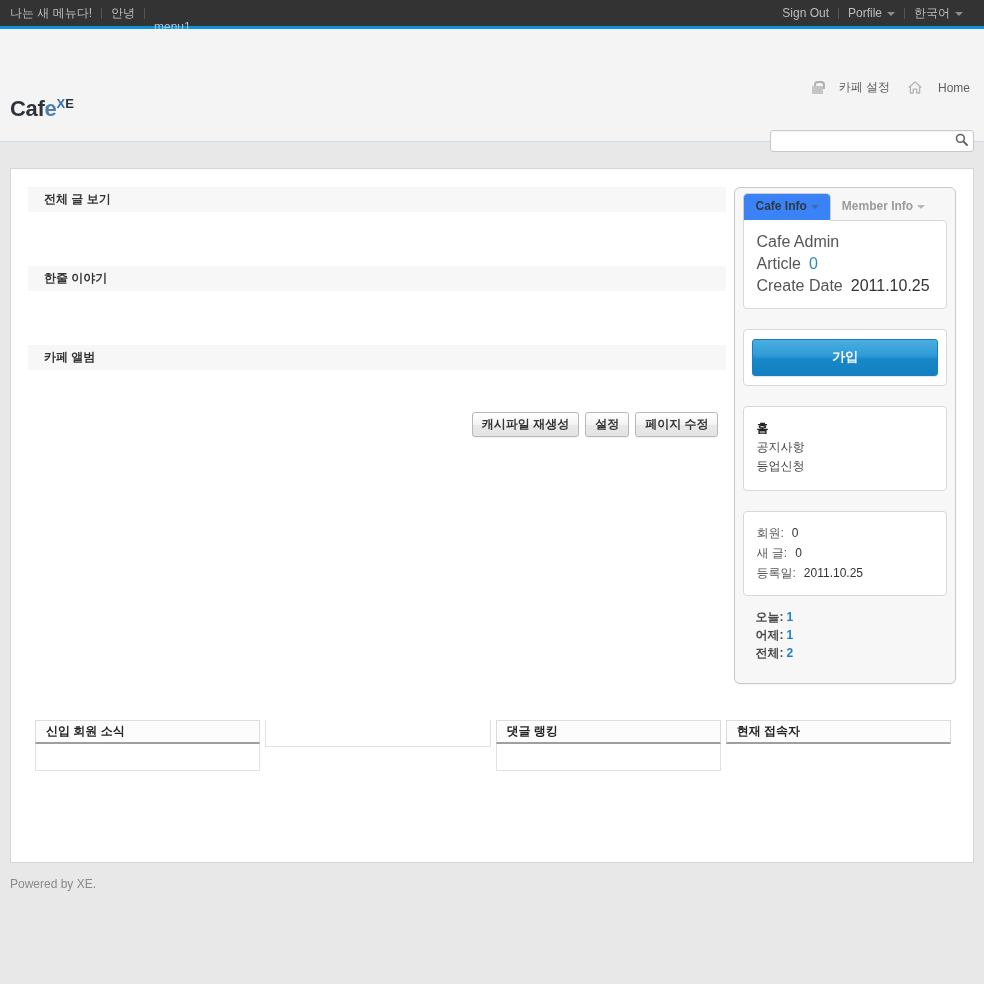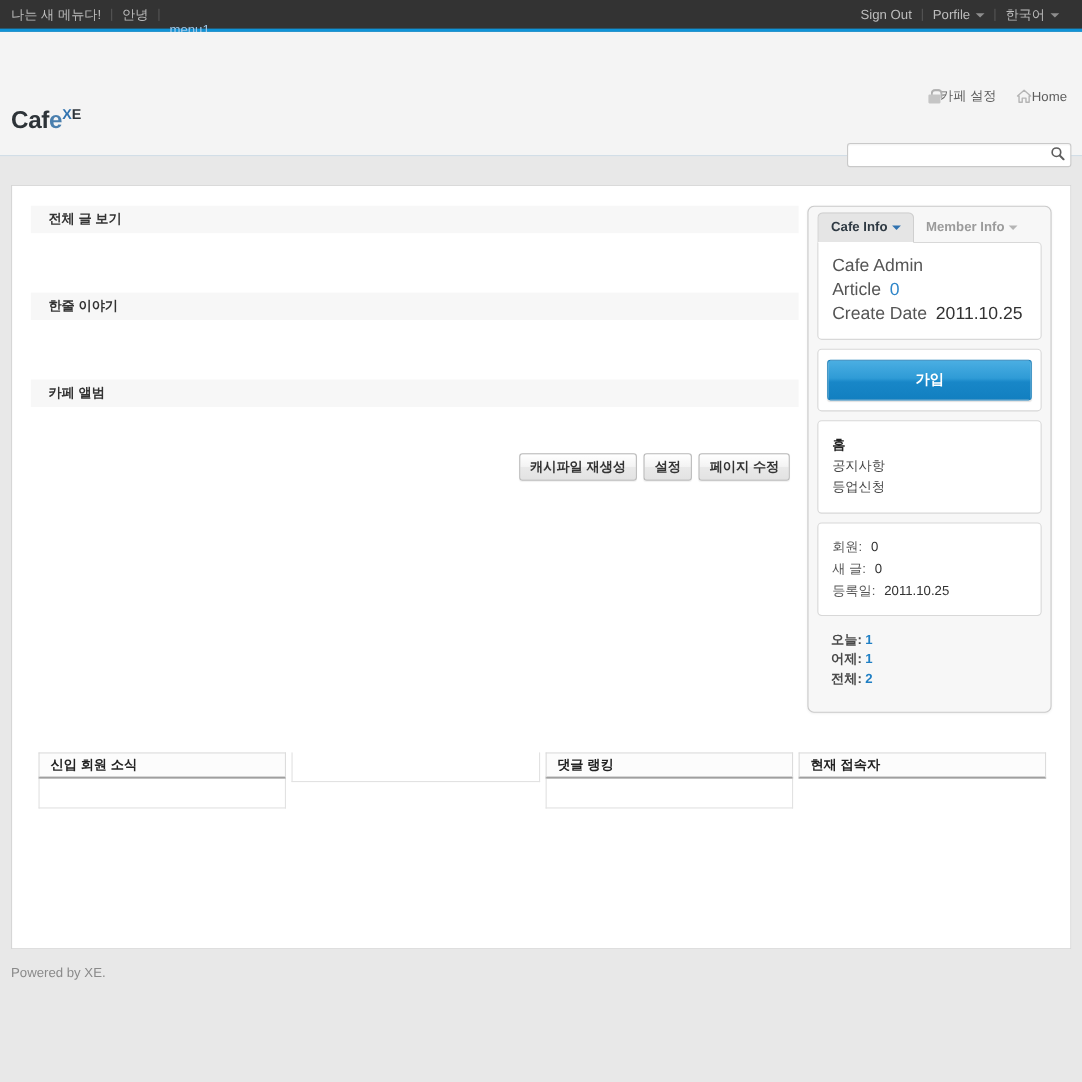--- a/index.html
+++ b/index.html
@@ -81,21 +81,21 @@
     position: absolute;
     right: 14px;
     top: 50px;
     display: flex;
     align-items: center;
     gap: 18px;
   }
   .hl {
     display: flex;
     align-items: center;
-    gap: 0;
+    gap: 16px;
     font-size: 12px;
     color: #5e5e5e;
     text-decoration: none;
     white-space: nowrap;
   }
   .ico-lock {
     width: 11px; height: 13px;
     position: relative;
     display: inline-block;
   }
@@ -218,21 +218,21 @@
   .tab {
     font-size: 12px;
     font-weight: bold;
     padding: 6px 11px 7px 11px;
     border-radius: 5px 5px 0 0;
     cursor: pointer;
     white-space: nowrap;
     line-height: 13px;
   }
   .tab.active {
-    background: #e5e5e5;
+    background: #3b82f6;
     color: #2f3a43;
     border: 1px solid #cfcfcf;
     border-bottom: 1px solid #ffffff;
     margin-bottom: -1px;
     position: relative;
     z-index: 2;
   }
   .tab.inactive { color: #9b9b9b; }
   .tab .tcaret {
     display: inline-block;
@@ -246,21 +246,21 @@
   .tab.inactive .tcaret { border-top-color: #b5b5b5; }
 
   .card {
     background: #ffffff;
     border: 1px solid #d8d8d8;
     border-radius: 4px;
     position: relative;
     z-index: 1;
   }
   .card.tabbed { border-radius: 0 4px 4px 4px; }
-  .card + .card { margin-top: 8px; }
+  .card + .card { margin-top: 20px; }
 
   .info-list { padding: 10px 12px 11px 12px; }
   .info-row {
     font-size: 16px;
     color: #555;
     line-height: 22px;
     white-space: nowrap;
   }
   .info-row .lbl { color: #555; }
   .info-row .val { color: #333; margin-left: 8px; }

